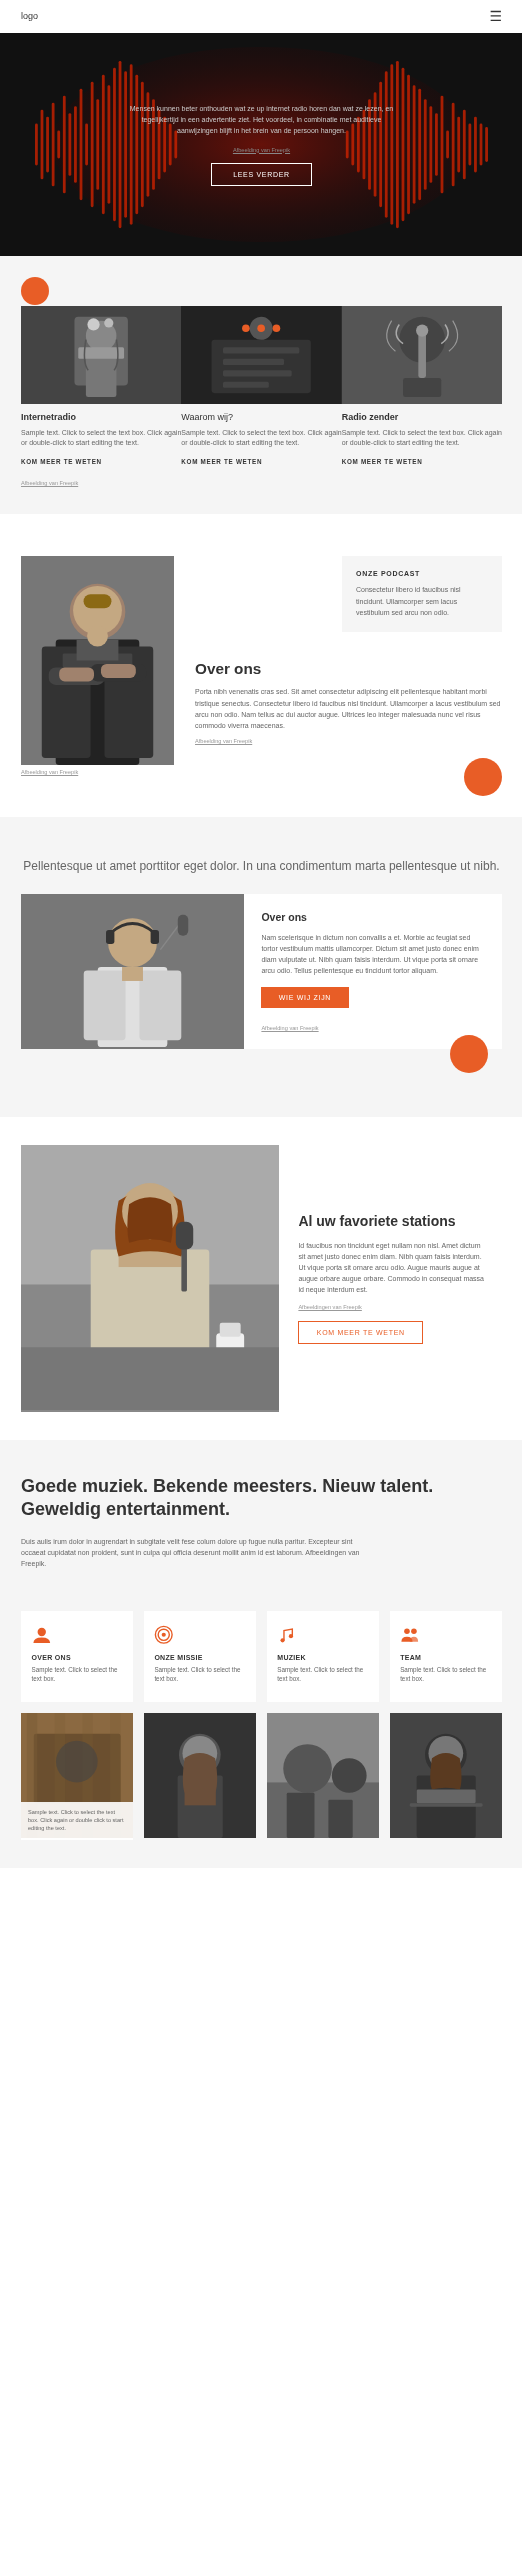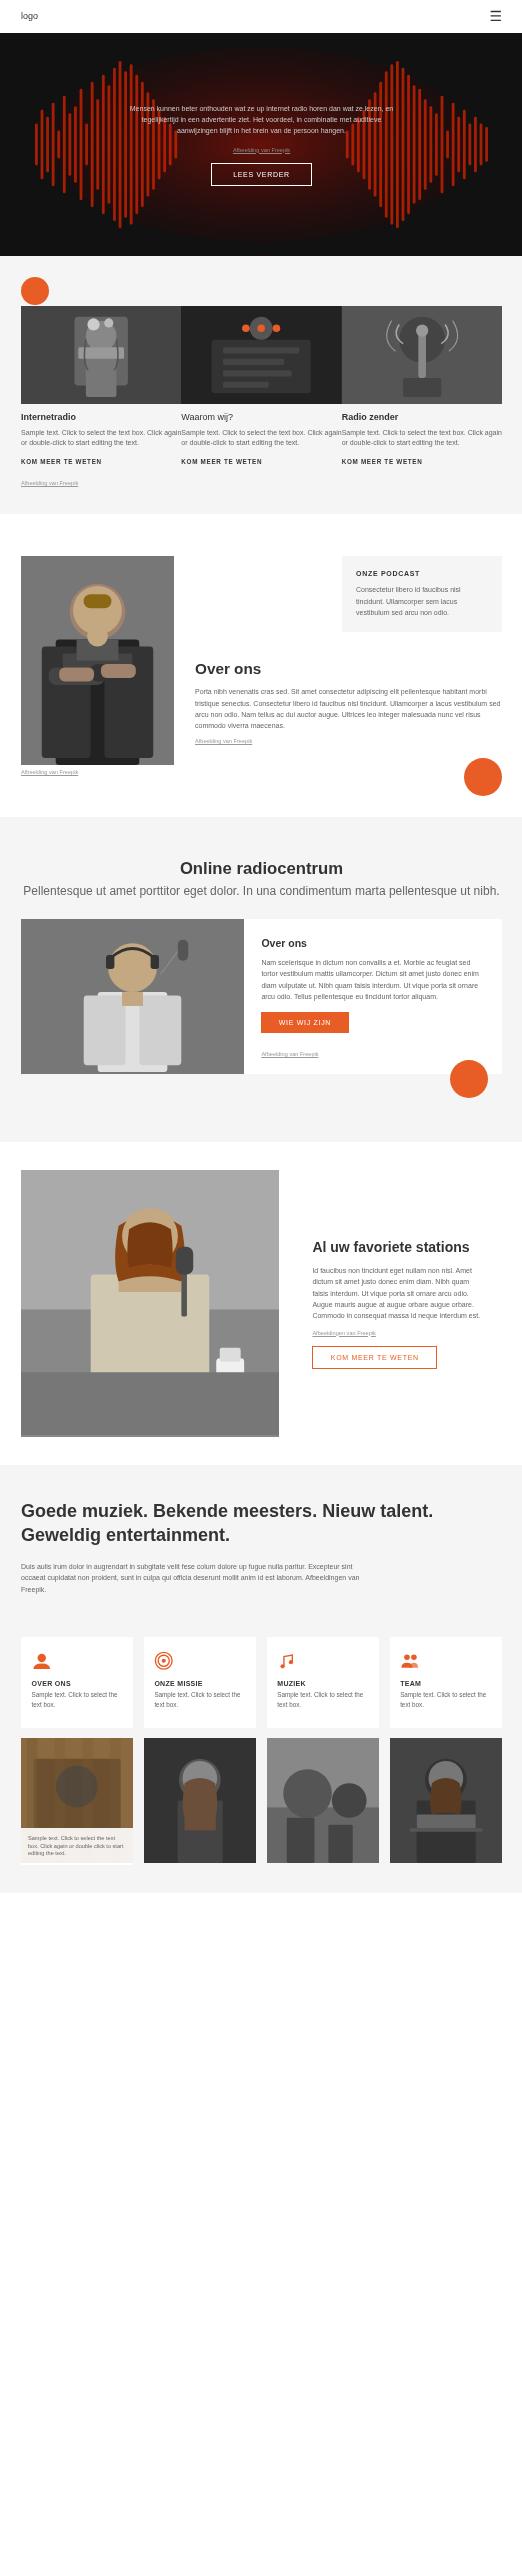--- a/index.html
+++ b/index.html
@@ -196,21 +196,20 @@
     <div style="clear:both;"></div>
     <h2 style="font-size:15.3px;font-weight:bold;color:#333;margin-bottom:8.4px;margin-top:14px;">Over ons</h2>
     <p style="font-size:7px;color:#666;line-height:1.6;margin-bottom:7px;">Porta nibh venenatis cras sed. Sit amet consectetur adipiscing elit pellentesque habitant morbi tristique senectus. Consectetur libero id faucibus nisl tincidunt. Ullamcorper a lacus vestibulum sed arcu non odio. Nam tellus ac dui auctor augue. Ultrices leo integer malesuada nunc vel risus commodo viverra maecenas.</p>
     <p style="font-size:5.6px;color:#999;text-decoration:underline;cursor:pointer;">Afbeelding van Freepik</p>
   </div>
   <div style="position:absolute;bottom:21px;right:21px;width:38px;height:38px;background:#e85d26;border-radius:50%;"></div>
 </section>
 
 <section style="background:#f5f5f5;padding:42px 21px;">
   <div style="text-align:center;margin-bottom:21px;">
-    <h2 style="font-size:16.7px;font-weight:bold;color:#333;margin-bottom:5.6px;">Online radiocentrum</h2>
     <p style="font-size:12px;color:#666;">Pellentesque ut amet porttitor eget dolor. In una condimentum marta pellentesque ut nibh.</p>
   </div>
   <div style="display:flex;gap:0;align-items:stretch;">
     <div style="flex:0 0 223px;background:#777;position:relative;overflow:hidden;min-height:153px;">
       <svg width="223" height="153" viewBox="0 0 320 220" preserveAspectRatio="xMidYMid slice">
         <rect width="320" height="220" fill="#888"></rect>
         <rect x="0" y="0" width="320" height="220" fill="#777"></rect>
 
         <circle cx="160" cy="70" r="35" fill="#c4a882"></circle>
         <rect x="110" y="105" width="100" height="115" rx="5" fill="#e0e0e0"></rect>
@@ -232,21 +231,21 @@
       <button style="background:#e85d26;color:#fff;border:none;padding:7px 17.4px;font-size:7px;cursor:pointer;text-transform:uppercase;letter-spacing:0.7px;margin-bottom:10.5px;">WIE WIJ ZIJN</button>
       <br>
       <p style="font-size:5.6px;color:#999;text-decoration:underline;cursor:pointer;margin-top:7px;">Afbeelding van Freepik</p>
     </div>
   </div>
   <div style="text-align:right;margin-top:-14px;position:relative;z-index:1;">
     <div style="display:inline-block;width:38px;height:38px;background:#e85d26;border-radius:50%;margin-right:14px;"></div>
   </div>
 </section>
 
-<section style="background:#fff;padding:28px 21px;display:flex;gap:16px;align-items:stretch;">
+<section style="background:#fff;padding:28px 21px;display:flex;gap:2px;align-items:stretch;">
   <div style="flex:0 0 258px;background:#888;position:relative;overflow:hidden;min-height:244px;">
     <svg width="258" height="265" viewBox="0 0 370 380" preserveAspectRatio="xMidYMid slice">
       <rect width="370" height="380" fill="#999"></rect>
       <rect x="0" y="0" width="370" height="380" fill="#aaa"></rect>
 
       <rect x="0" y="200" width="370" height="180" fill="#888"></rect>
       <rect x="100" y="150" width="170" height="230" rx="5" fill="#d0c8b0"></rect>
       <circle cx="185" cy="100" r="45" fill="#c4a882"></circle>
       <rect x="140" y="145" width="90" height="30" fill="#c4a882"></rect>
 

